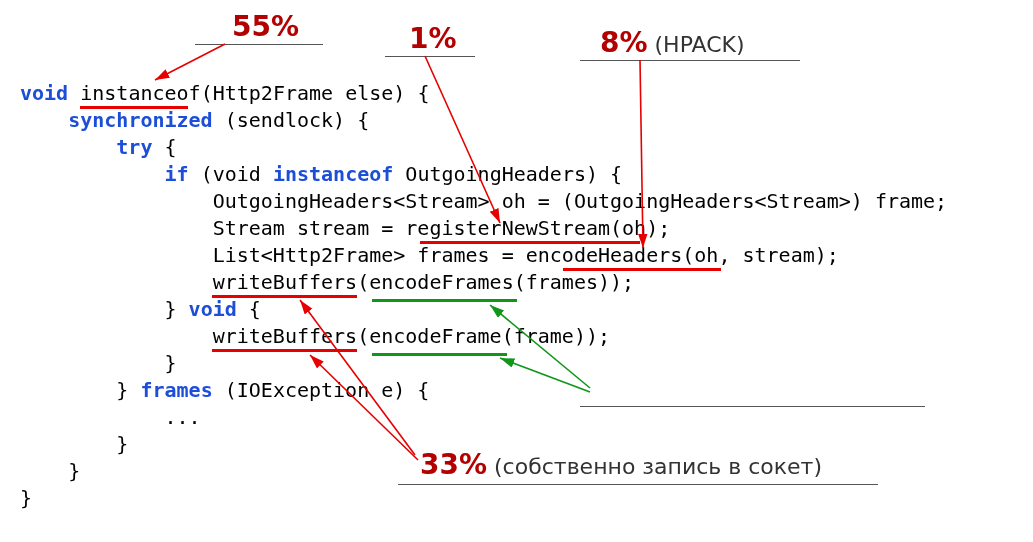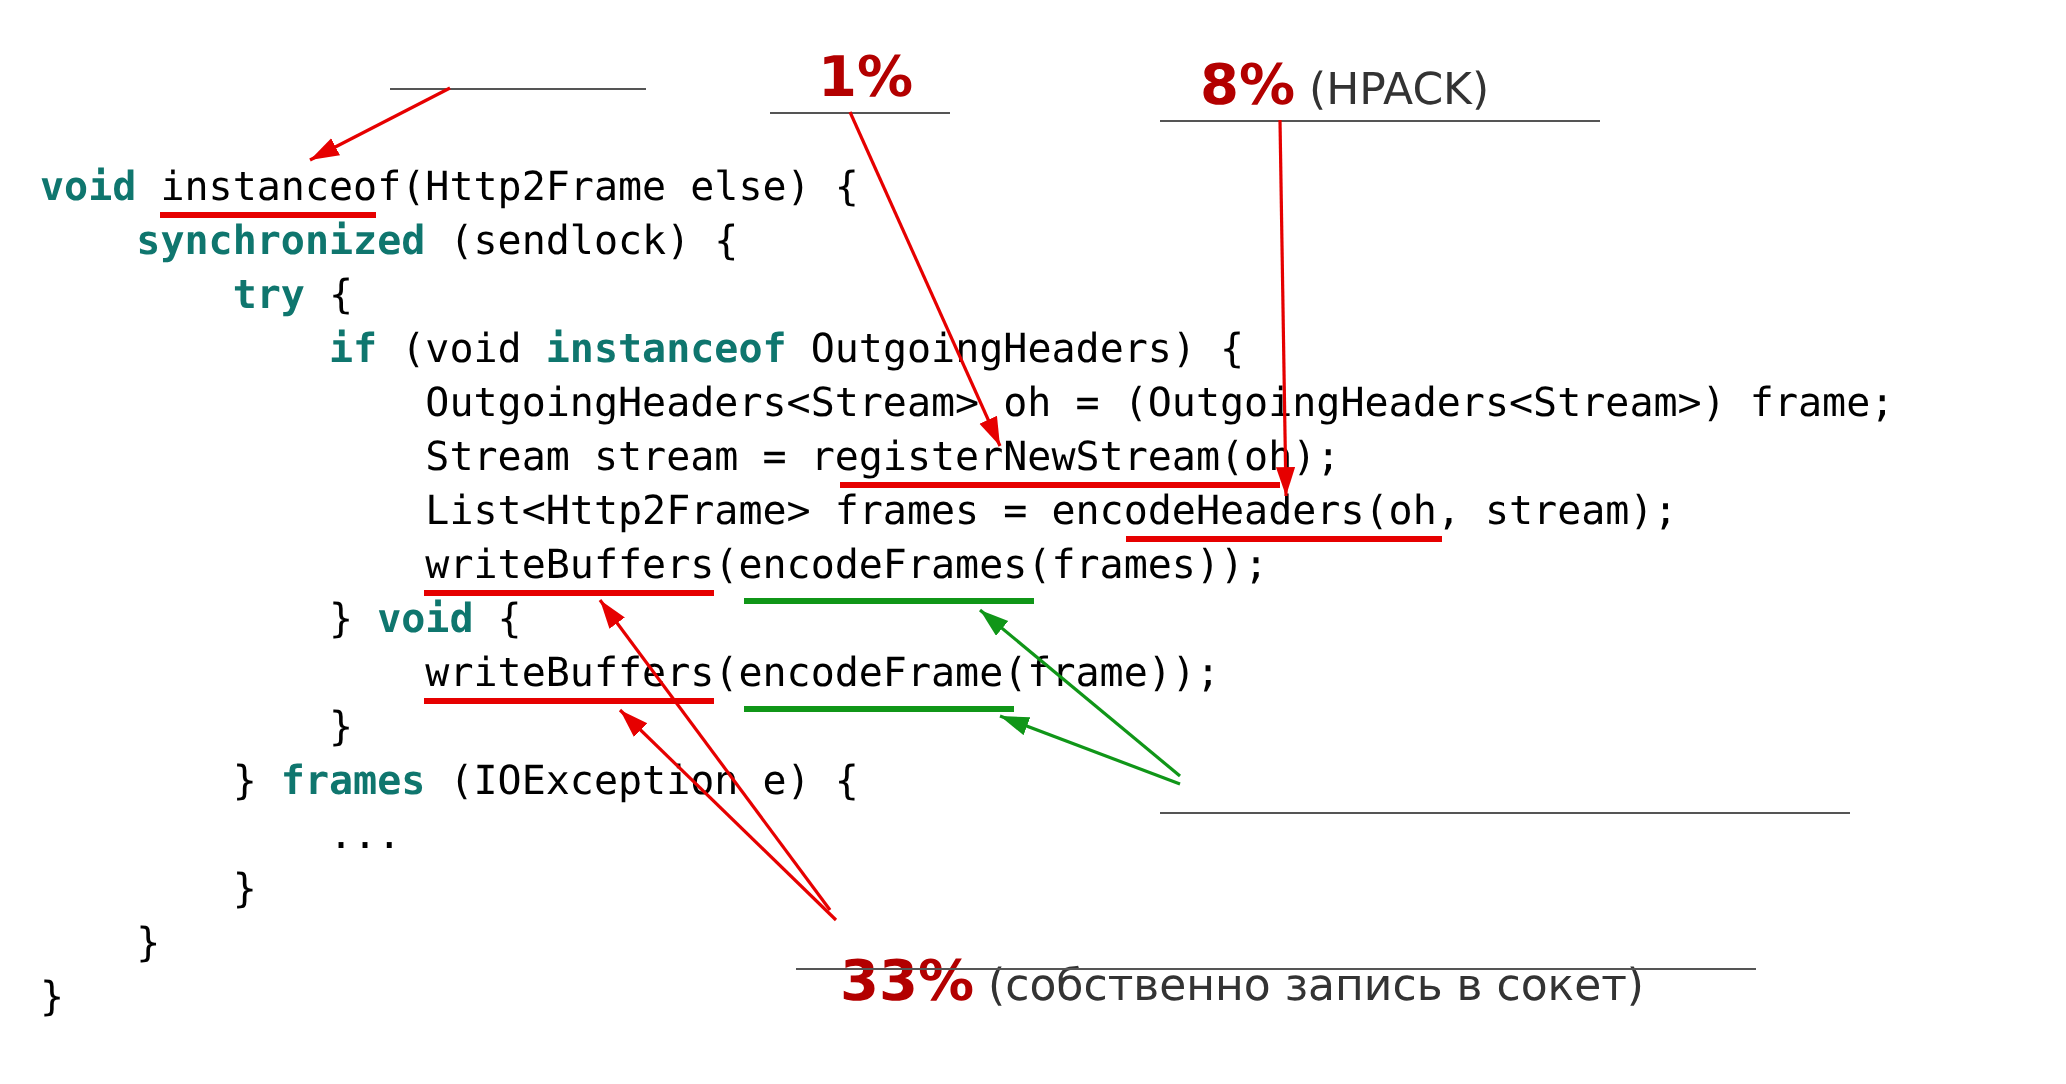--- a/index.html
+++ b/index.html
@@ -18,21 +18,21 @@
   }
   pre.code {
     position: absolute;
     left: 20px;
     top: 80px;
     margin: 0;
     white-space: pre;
     font-family: inherit;
     font-size: 20px;
   }
-  .kw { color: #0f766e; font-weight: bold; }
+  .kw { color: #1d4ed8; font-weight: bold; }
 
   
   .uline {
     position: absolute;
     height: 0;
     border-bottom-style: solid;
   }
   .uline.red   { border-bottom-color: #e60000; border-bottom-width: 3px; }
   .uline.green { border-bottom-color: #109618; border-bottom-width: 3px; }
 
@@ -86,35 +86,38 @@
 
 <div class="uline red" style="left:80px; top:106px; width:108px;"></div>
 <div class="uline red" style="left:420px; top:241px; width:220px;"></div>
 <div class="uline red" style="left:563px; top:268px; width:158px;"></div>
 <div class="uline red" style="left:212px; top:295px; width:145px;"></div>
 <div class="uline red" style="left:212px; top:349px; width:145px;"></div>
 
 <div class="uline green" style="left:372px; top:299px; width:145px;"></div>
 <div class="uline green" style="left:372px; top:353px; width:135px;"></div>
 
+<div class="anno red" style="left:232px; top:8px;">
+  <span class="pct">55%</span>
+</div>
 <div class="anno-ul" style="left:195px; top:44px; width:128px;"></div>
 
 <div class="anno red" style="left:409px; top:20px;">
   <span class="pct">1%</span>
 </div>
 <div class="anno-ul" style="left:385px; top:56px; width:90px;"></div>
 
 <div class="anno red" style="left:600px; top:24px;">
   <span class="pct">8%</span><span class="note"> (HPACK)</span>
 </div>
 <div class="anno-ul" style="left:580px; top:60px; width:220px;"></div>
 
 <div class="anno-ul" style="left:580px; top:406px; width:345px;"></div>
 
-<div class="anno red" style="left:420px; top:472px;">
+<div class="anno red" style="left:420px; top:446px;">
   <span class="pct">33%</span><span class="note"> (собственно запись в сокет)</span>
 </div>
 <div class="anno-ul" style="left:398px; top:484px; width:480px;"></div>
 
 <svg class="arrows">
   <defs>
     <marker id="ahRed" markerWidth="10" markerHeight="10" refX="9" refY="3" orient="auto">
       <path d="M0,0 L9,3 L0,6 Z" fill="#e60000"></path>
     </marker>
     <marker id="ahGreen" markerWidth="10" markerHeight="10" refX="9" refY="3" orient="auto">

